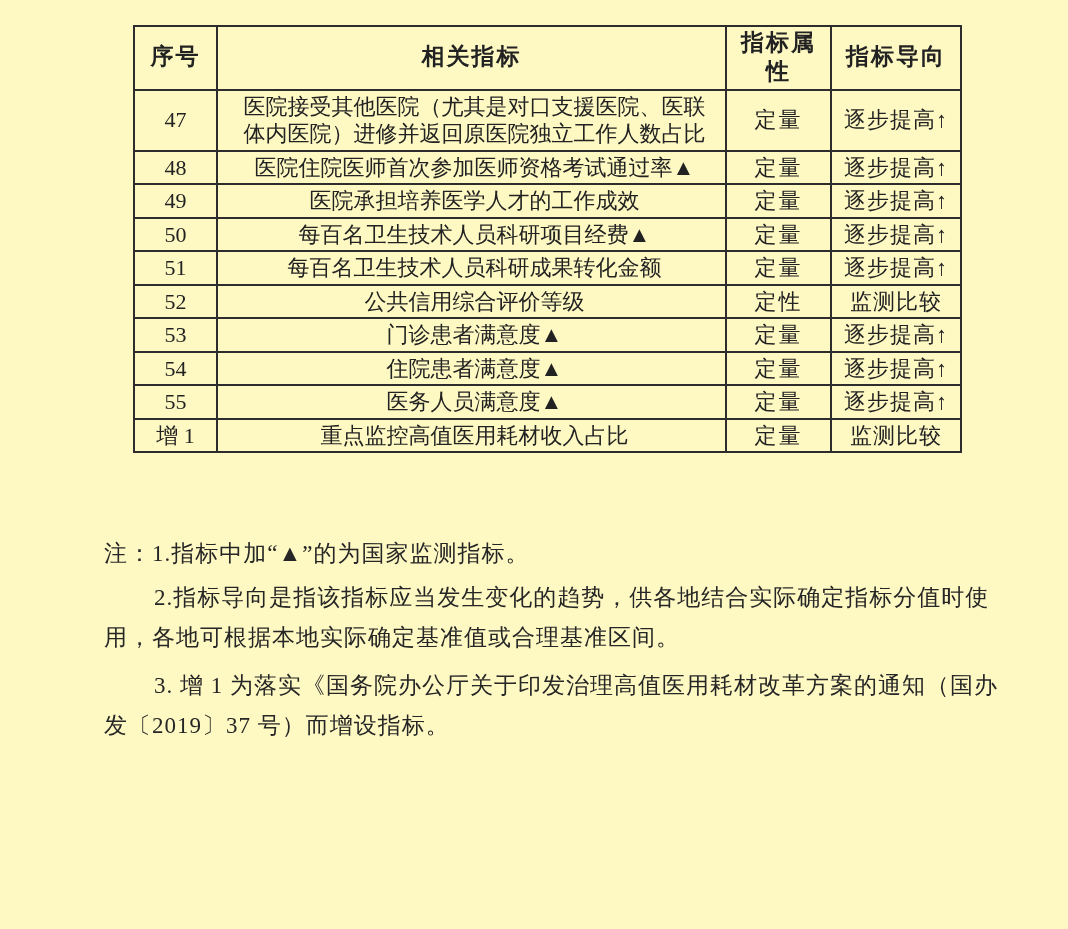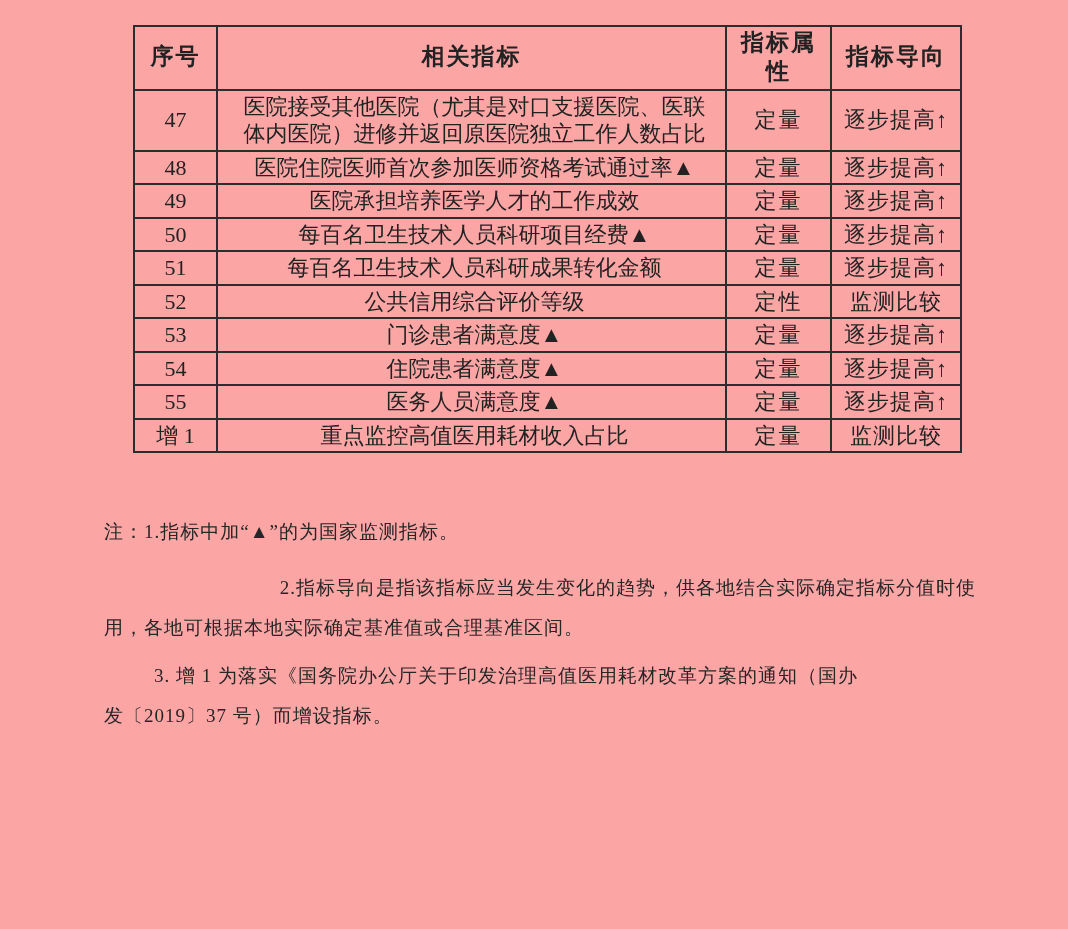--- a/index.html
+++ b/index.html
@@ -1,21 +1,21 @@
 <!DOCTYPE html>
 <html><head>
 <meta charset="utf-8">
 <style>
   * { box-sizing: border-box; }
   html, body { margin: 0; padding: 0; background: #ffffff; }
   .page {
     position: relative;
     width: 1068px;
     height: 929px;
-    background: #fca5a5;
+    background: #fef9c3;
     font-family: "Liberation Serif", "DejaVu Serif", serif;
     color: #1e1e1e;
     overflow: hidden;
   }
   table.indicator-table {
     position: absolute;
     left: 133px;
     top: 25px;
     width: 827px;
     border-collapse: collapse;
@@ -38,33 +38,33 @@
     letter-spacing: 2px;
   }
   .indicator-table td { height: 26px; }
   .c-no   { text-align: center; font-family: Liberation Serif, serif; }
   .c-ind  { text-align: center; padding-left: 16px !important; padding-right: 10px !important; }
   .c-attr { text-align: center; letter-spacing: 2px; }
   .c-dir  { text-align: center; letter-spacing: 1px; margin-left: 45px; }
   .notes {
     position: absolute;
     left: 104px;
-    top: 516px;
+    top: 538px;
     width: 872px;
-    font-size: 19px;
+    font-size: 23px;
     color: #262626;
   }
   .note-line {
     height: 40px;
     line-height: 32px;
     letter-spacing: 1px;
     white-space: nowrap;
   }
   .note-indent { text-indent: 50px; }
-  .gap-before-2 { margin-top: 16px; text-align: right; }
+  .gap-before-2 { margin-top: 4px; text-align: right; }
   .gap-before-3 { margin-top: 8px; }
 </style>
 </head>
 <body>
 
 <div class="page">
 
   <table class="indicator-table">
     <colgroup>
       <col style="width:83px">

